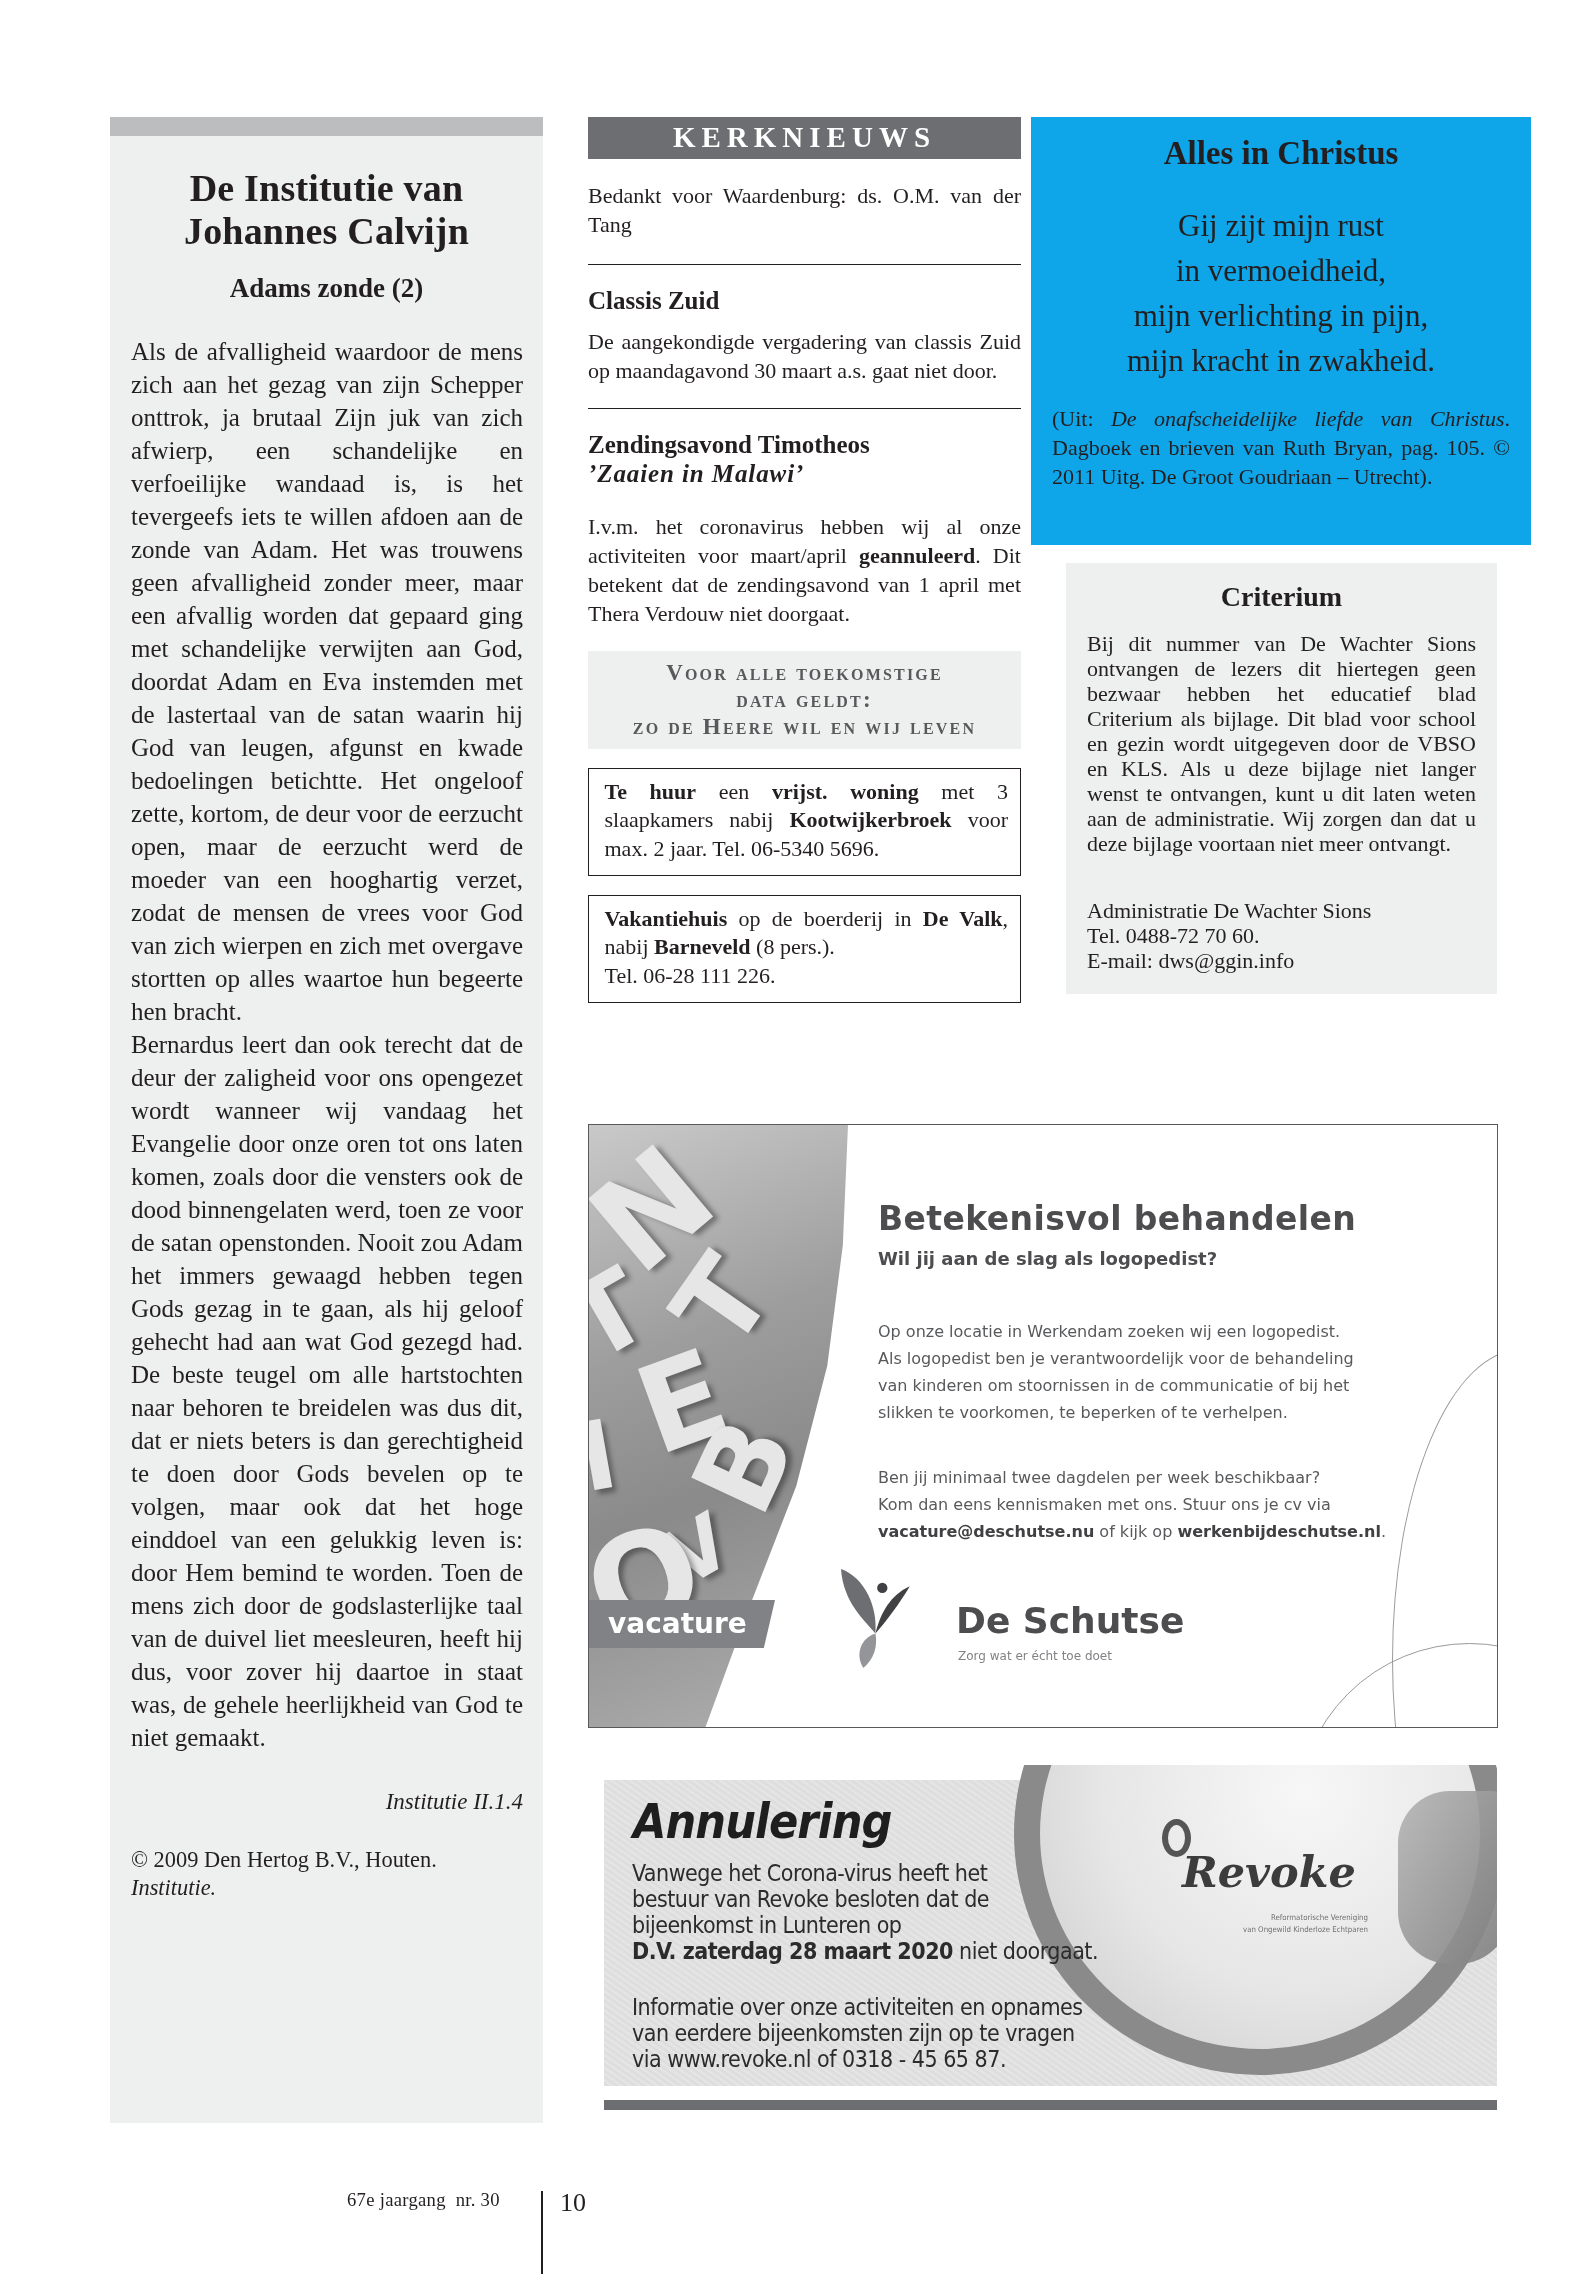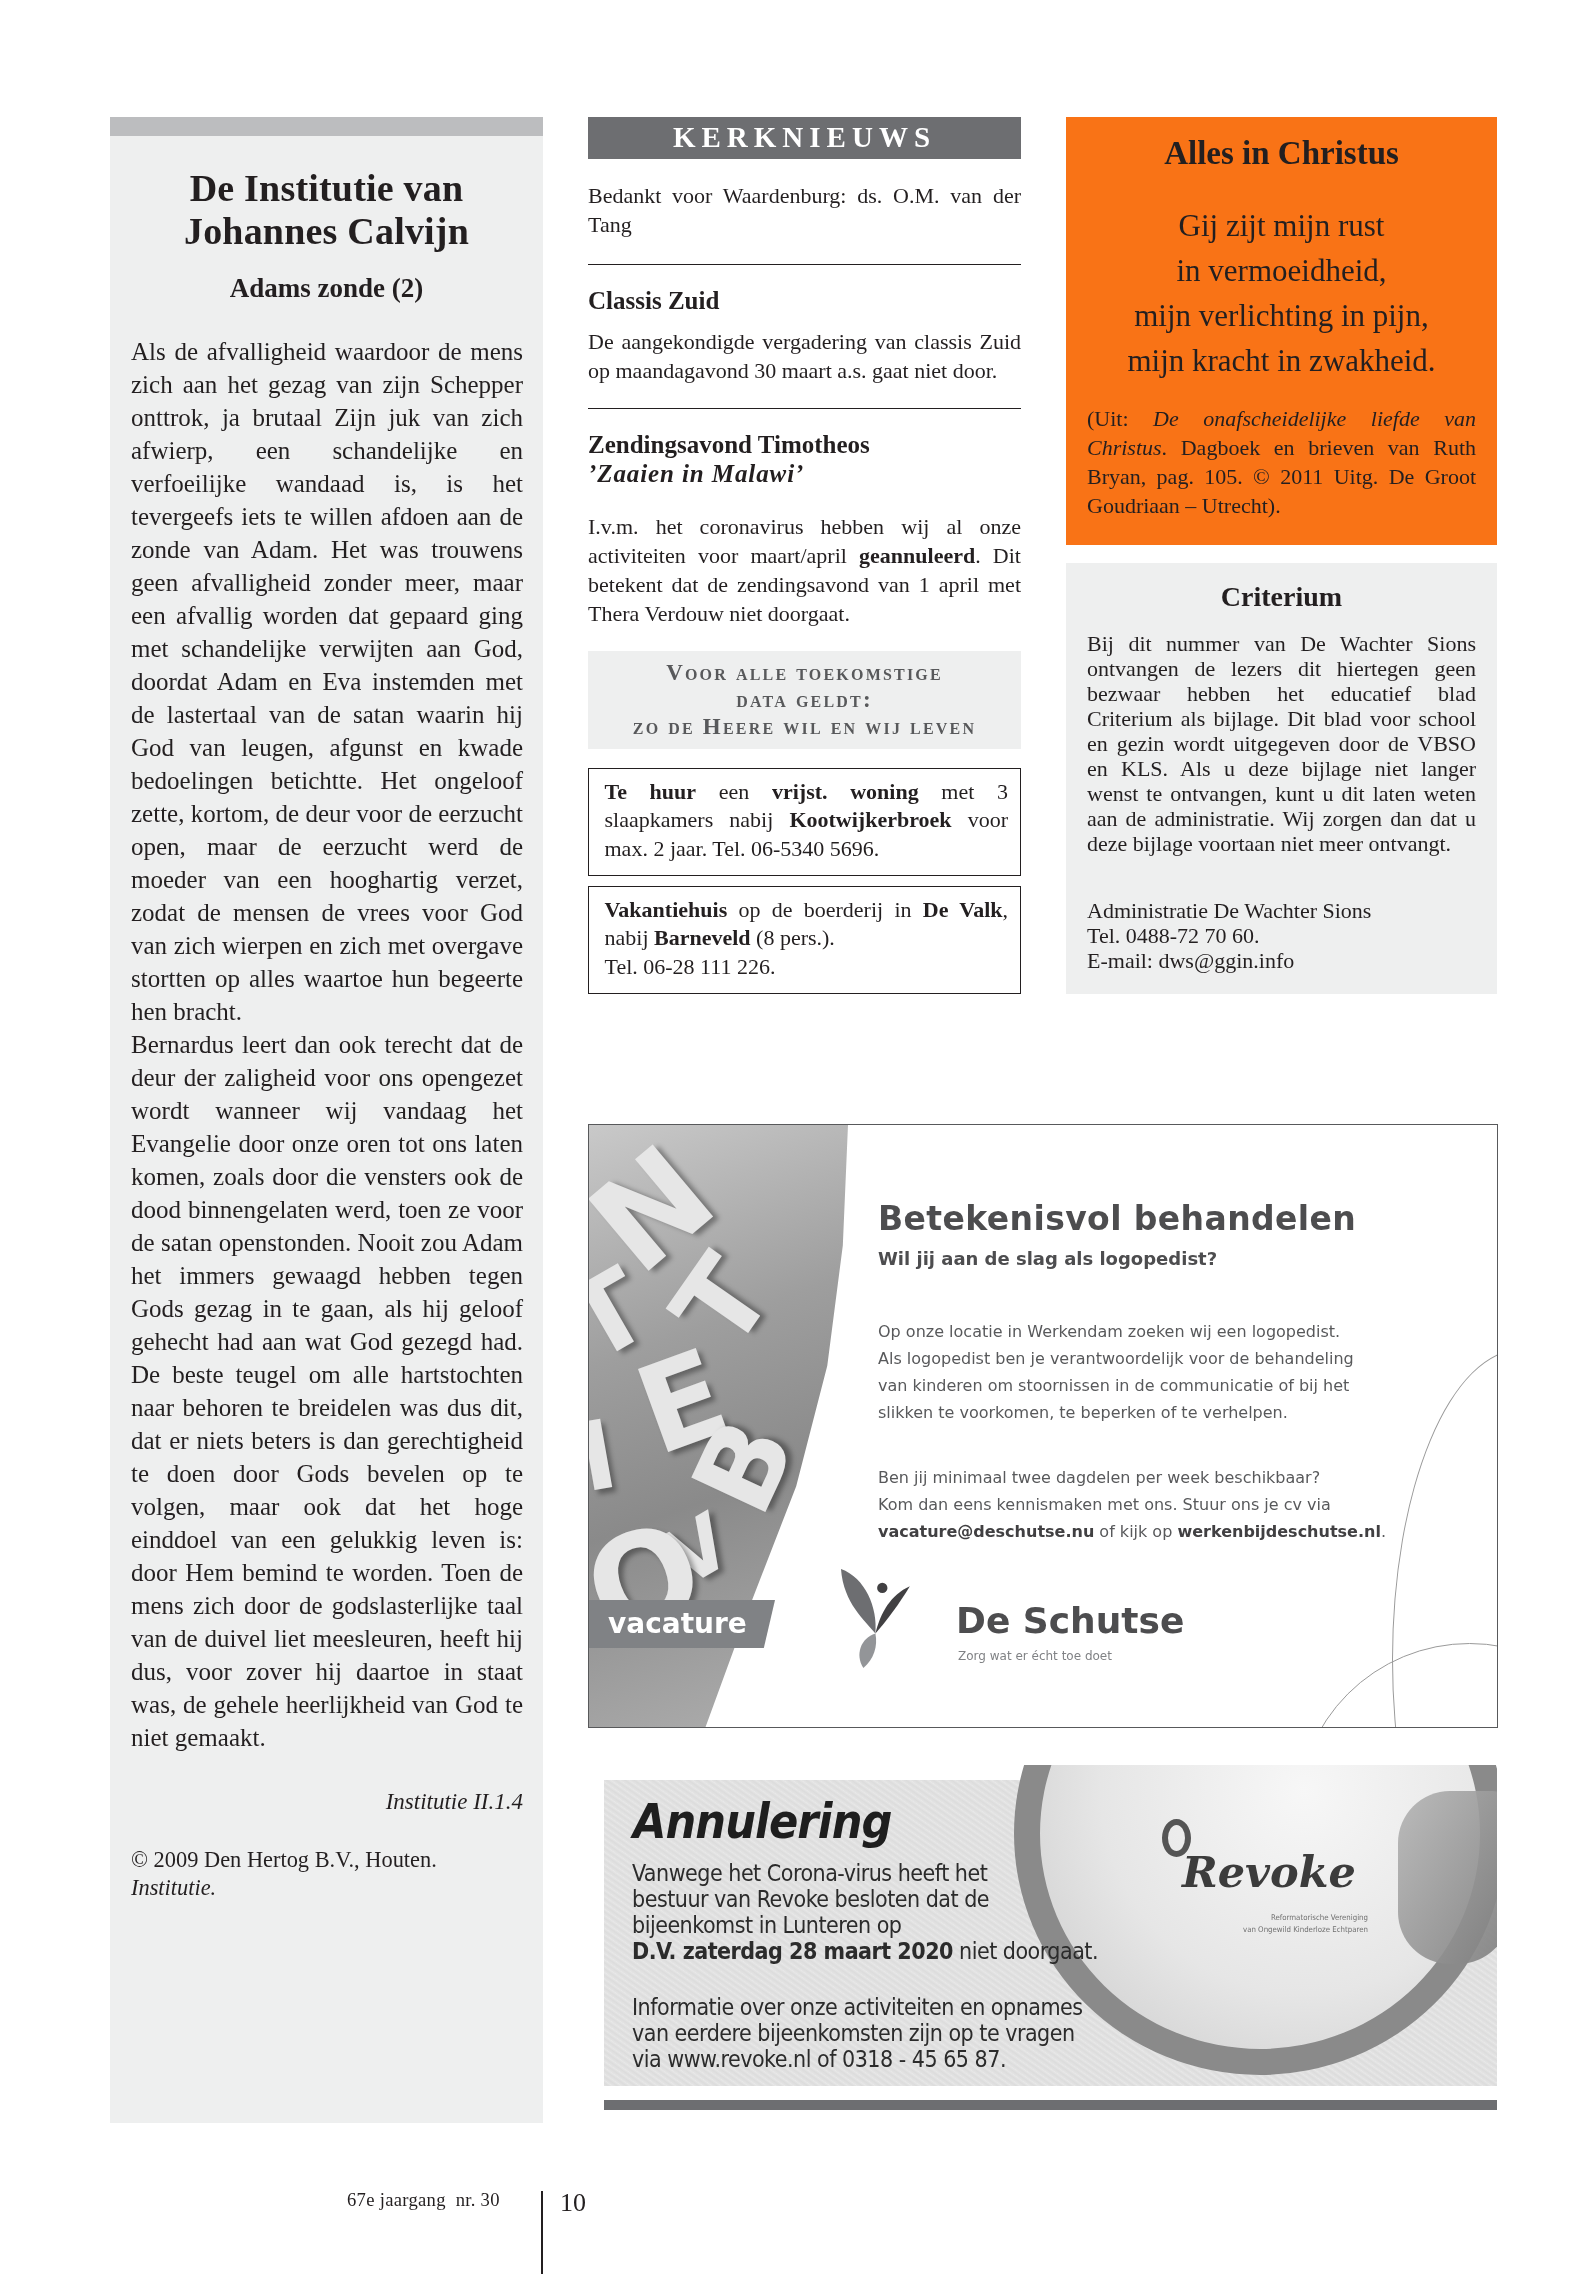--- a/index.html
+++ b/index.html
@@ -22,21 +22,21 @@
   .kerk-bar { height: 42px; background: #6d6e71; color: #ffffff; font-weight: bold; font-size: 29px; letter-spacing: 6px; text-align: center; line-height: 41px; }
   .mid-text { font-size: 22px; line-height: 29px; text-align: justify; }
   .mid-sep { border-top: 1.7px solid #231f20; }
   .mid-h { font-weight: bold; font-size: 25px; line-height: 29px; }
   .mid-h-it { font-weight: bold; font-style: italic; font-size: 25px; line-height: 29px; letter-spacing: 0.9px; }
   .notice { background: #eeefef; text-align: center; padding: 8.6px 7px; font-weight: bold; color: #58595b; font-variant: small-caps; letter-spacing: 2.2px; font-size: 23px; line-height: 27px; }
   .ad-box { border: 1.7px solid #231f20; padding: 8.6px 12px 12px 15.5px; font-size: 22px; line-height: 28.5px; text-align: justify; }
   .ad-box b { font-weight: bold; }
 
   
-  #box-christus { position: absolute; left: 1066px; top: 117px; width: 431px; height: 428px; background: #f97316; padding: 0 21px; }
+  #box-christus { position: absolute; left: 1031px; top: 117px; width: 500px; height: 428px; background: #0ea5e9; padding: 0 21px; }
   #box-christus h3 { font-size: 33px; font-weight: bold; text-align: center; margin-top: 17.3px; line-height: 38px; }
   #box-christus .poem { text-align: center; font-size: 31px; line-height: 45px; margin-top: 31px; }
   #box-christus .cite { font-size: 22px; line-height: 29px; text-align: justify; margin-top: 21px; }
   #box-christus .cite em { font-style: italic; }
 
   #box-criterium { position: absolute; left: 1066px; top: 563px; width: 431px; height: 431px; background: #eeefef; padding: 0 21px; }
   #box-criterium h3 { font-size: 28px; font-weight: bold; text-align: center; margin-top: 15.5px; line-height: 35px; }
   #box-criterium .txt { font-size: 22px; line-height: 25px; text-align: justify; margin-top: 17.3px; }
   #box-criterium .admin { font-size: 22px; line-height: 25px; margin-top: 42px; }
 
@@ -116,21 +116,21 @@
   <div class="notice" style="margin-top:22.4px;">
     <div>Voor alle toekomstige</div>
     <div>data geldt:</div>
     <div>zo de Heere wil en wij leven</div>
   </div>
 
   <div class="ad-box" style="margin-top:19px;">
     <b>Te huur</b><span> een </span><b>vrijst. woning</b><span> met 3 slaapkamers nabij </span><b>Kootwijkerbroek</b><span> voor max. 2 jaar. Tel. 06-5340 5696.</span>
   </div>
 
-  <div class="ad-box" style="margin-top:10px;">
+  <div class="ad-box" style="margin-top:19px;">
     <b>Vakantiehuis</b><span> op de boerderij in </span><b>De Valk</b><span>, nabij </span><b>Barneveld</b><span> (8 pers.).</span><br>
     <span>Tel. 06-28 111 226.</span>
   </div>
 </section>
 
 <section id="box-christus">
   <h3>Alles in Christus</h3>
   <div class="poem">
     <div>Gij zijt mijn rust</div>
     <div>in vermoeidheid,</div>

